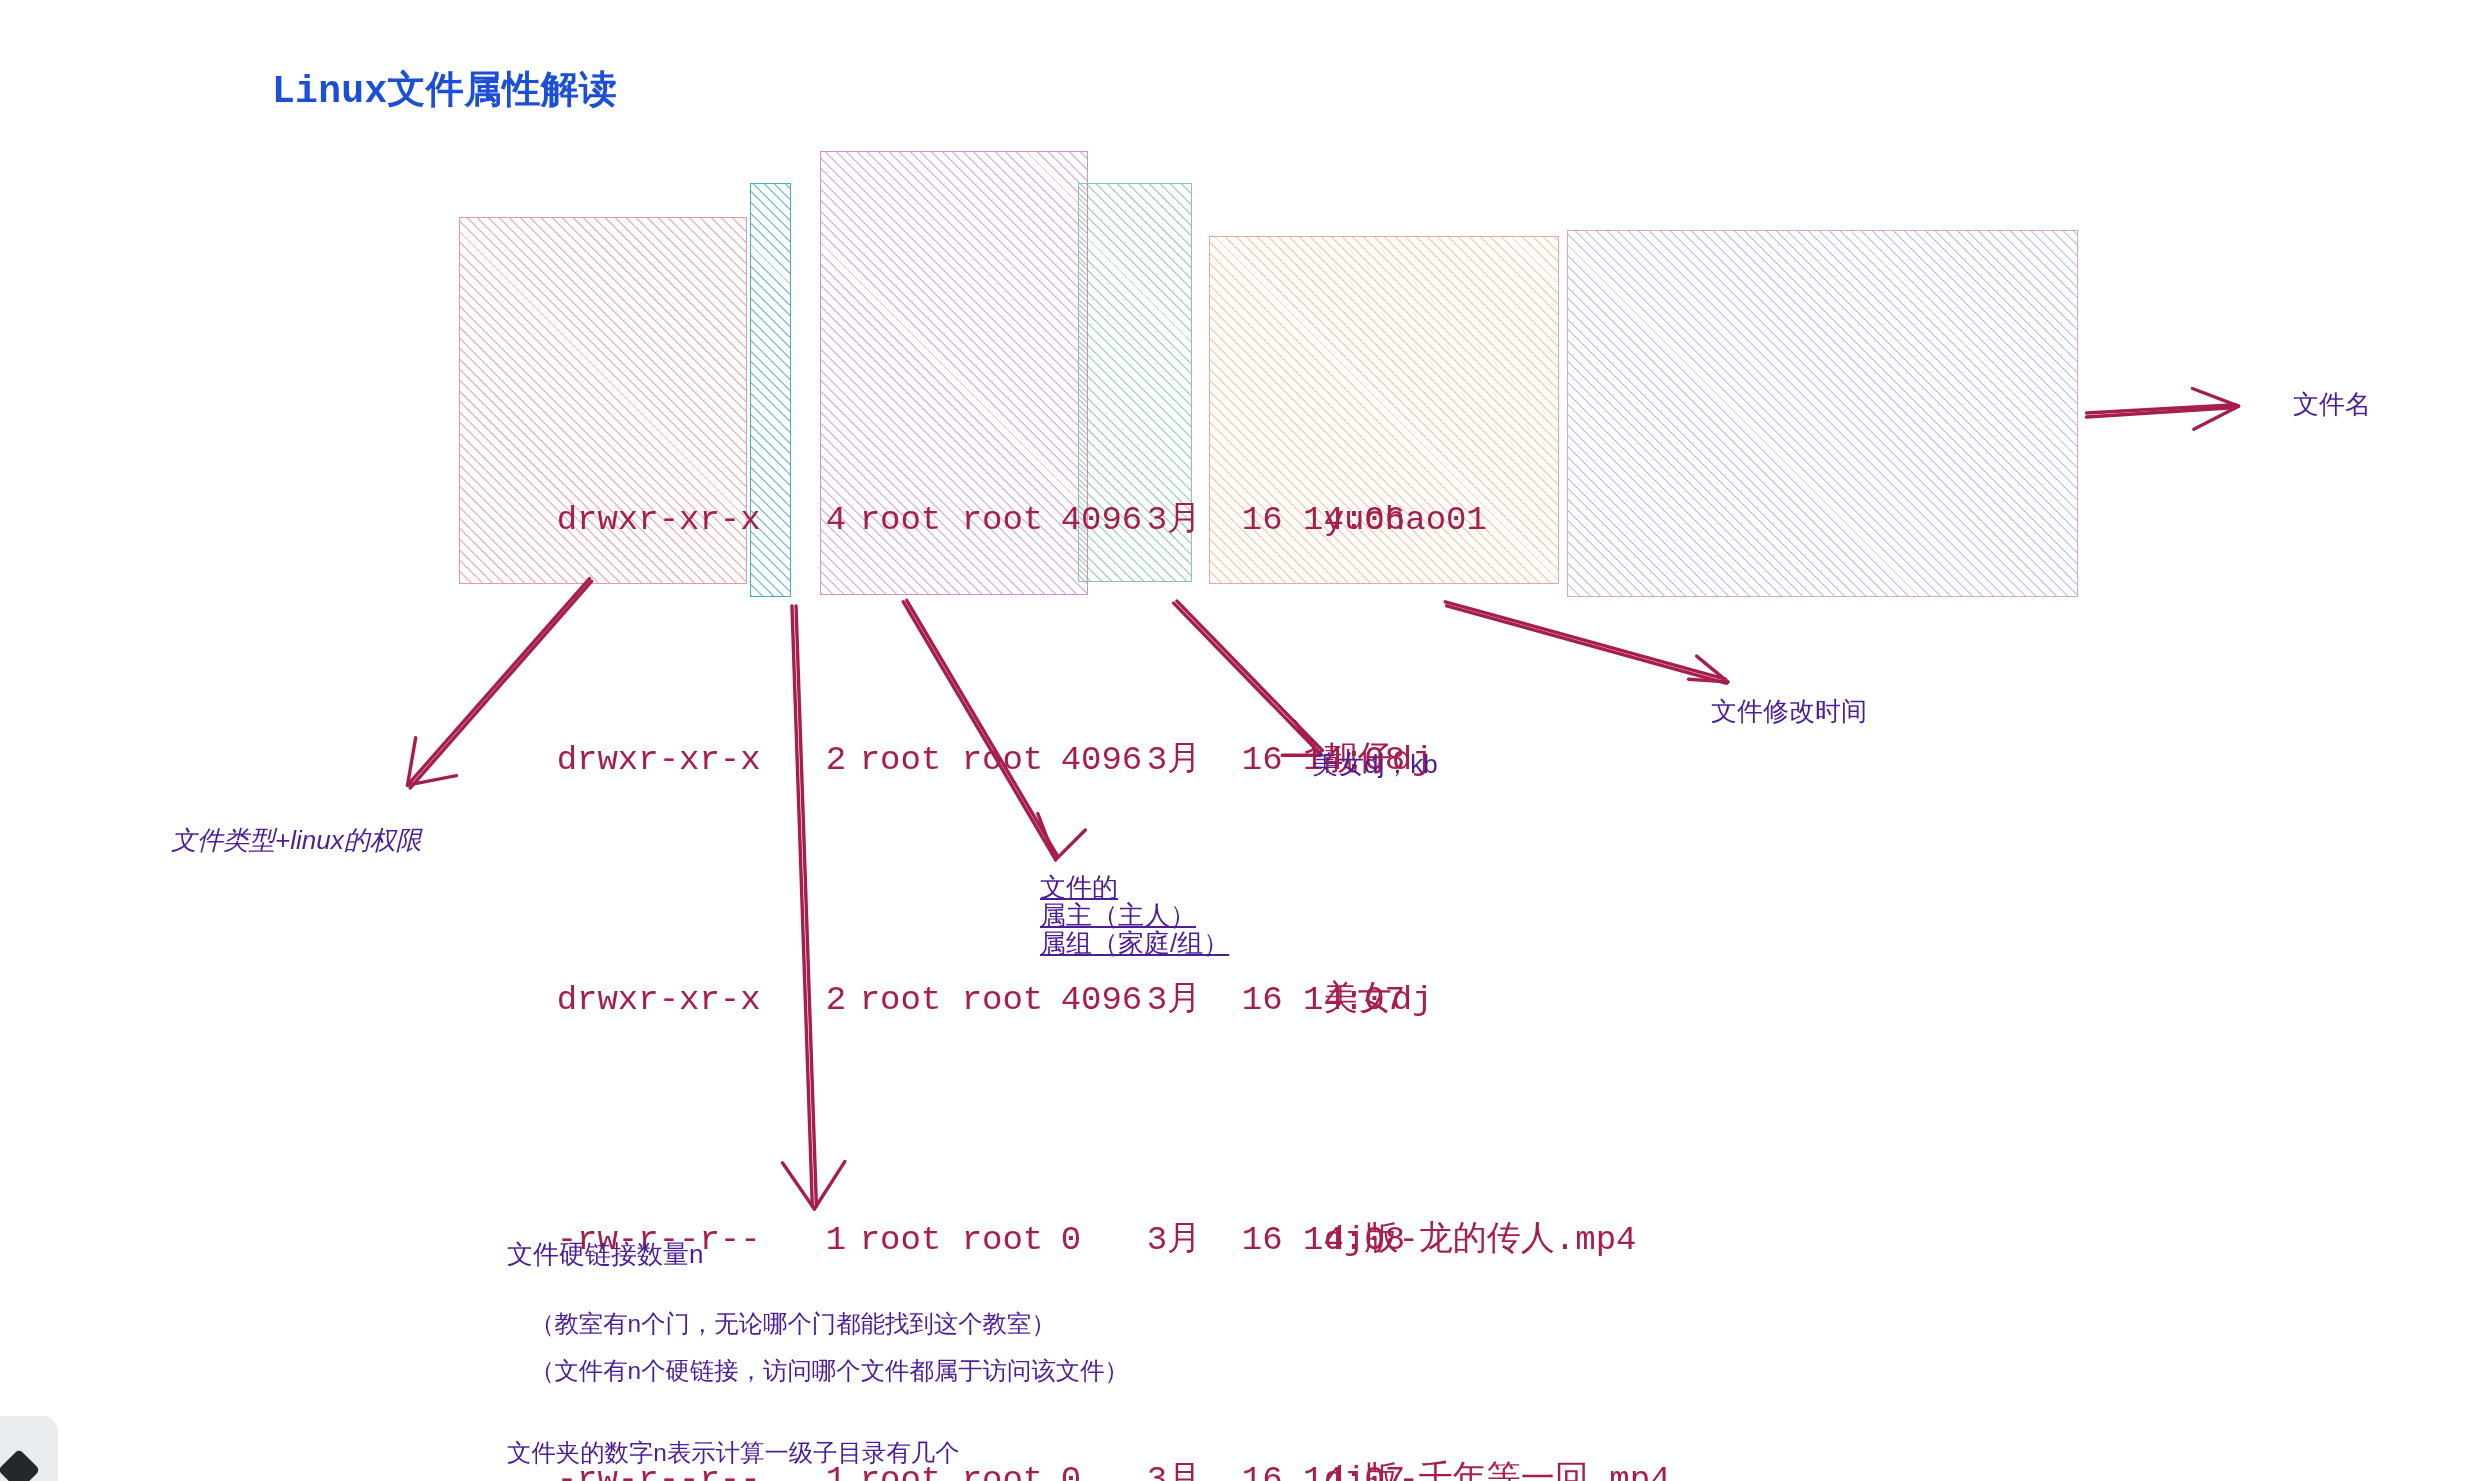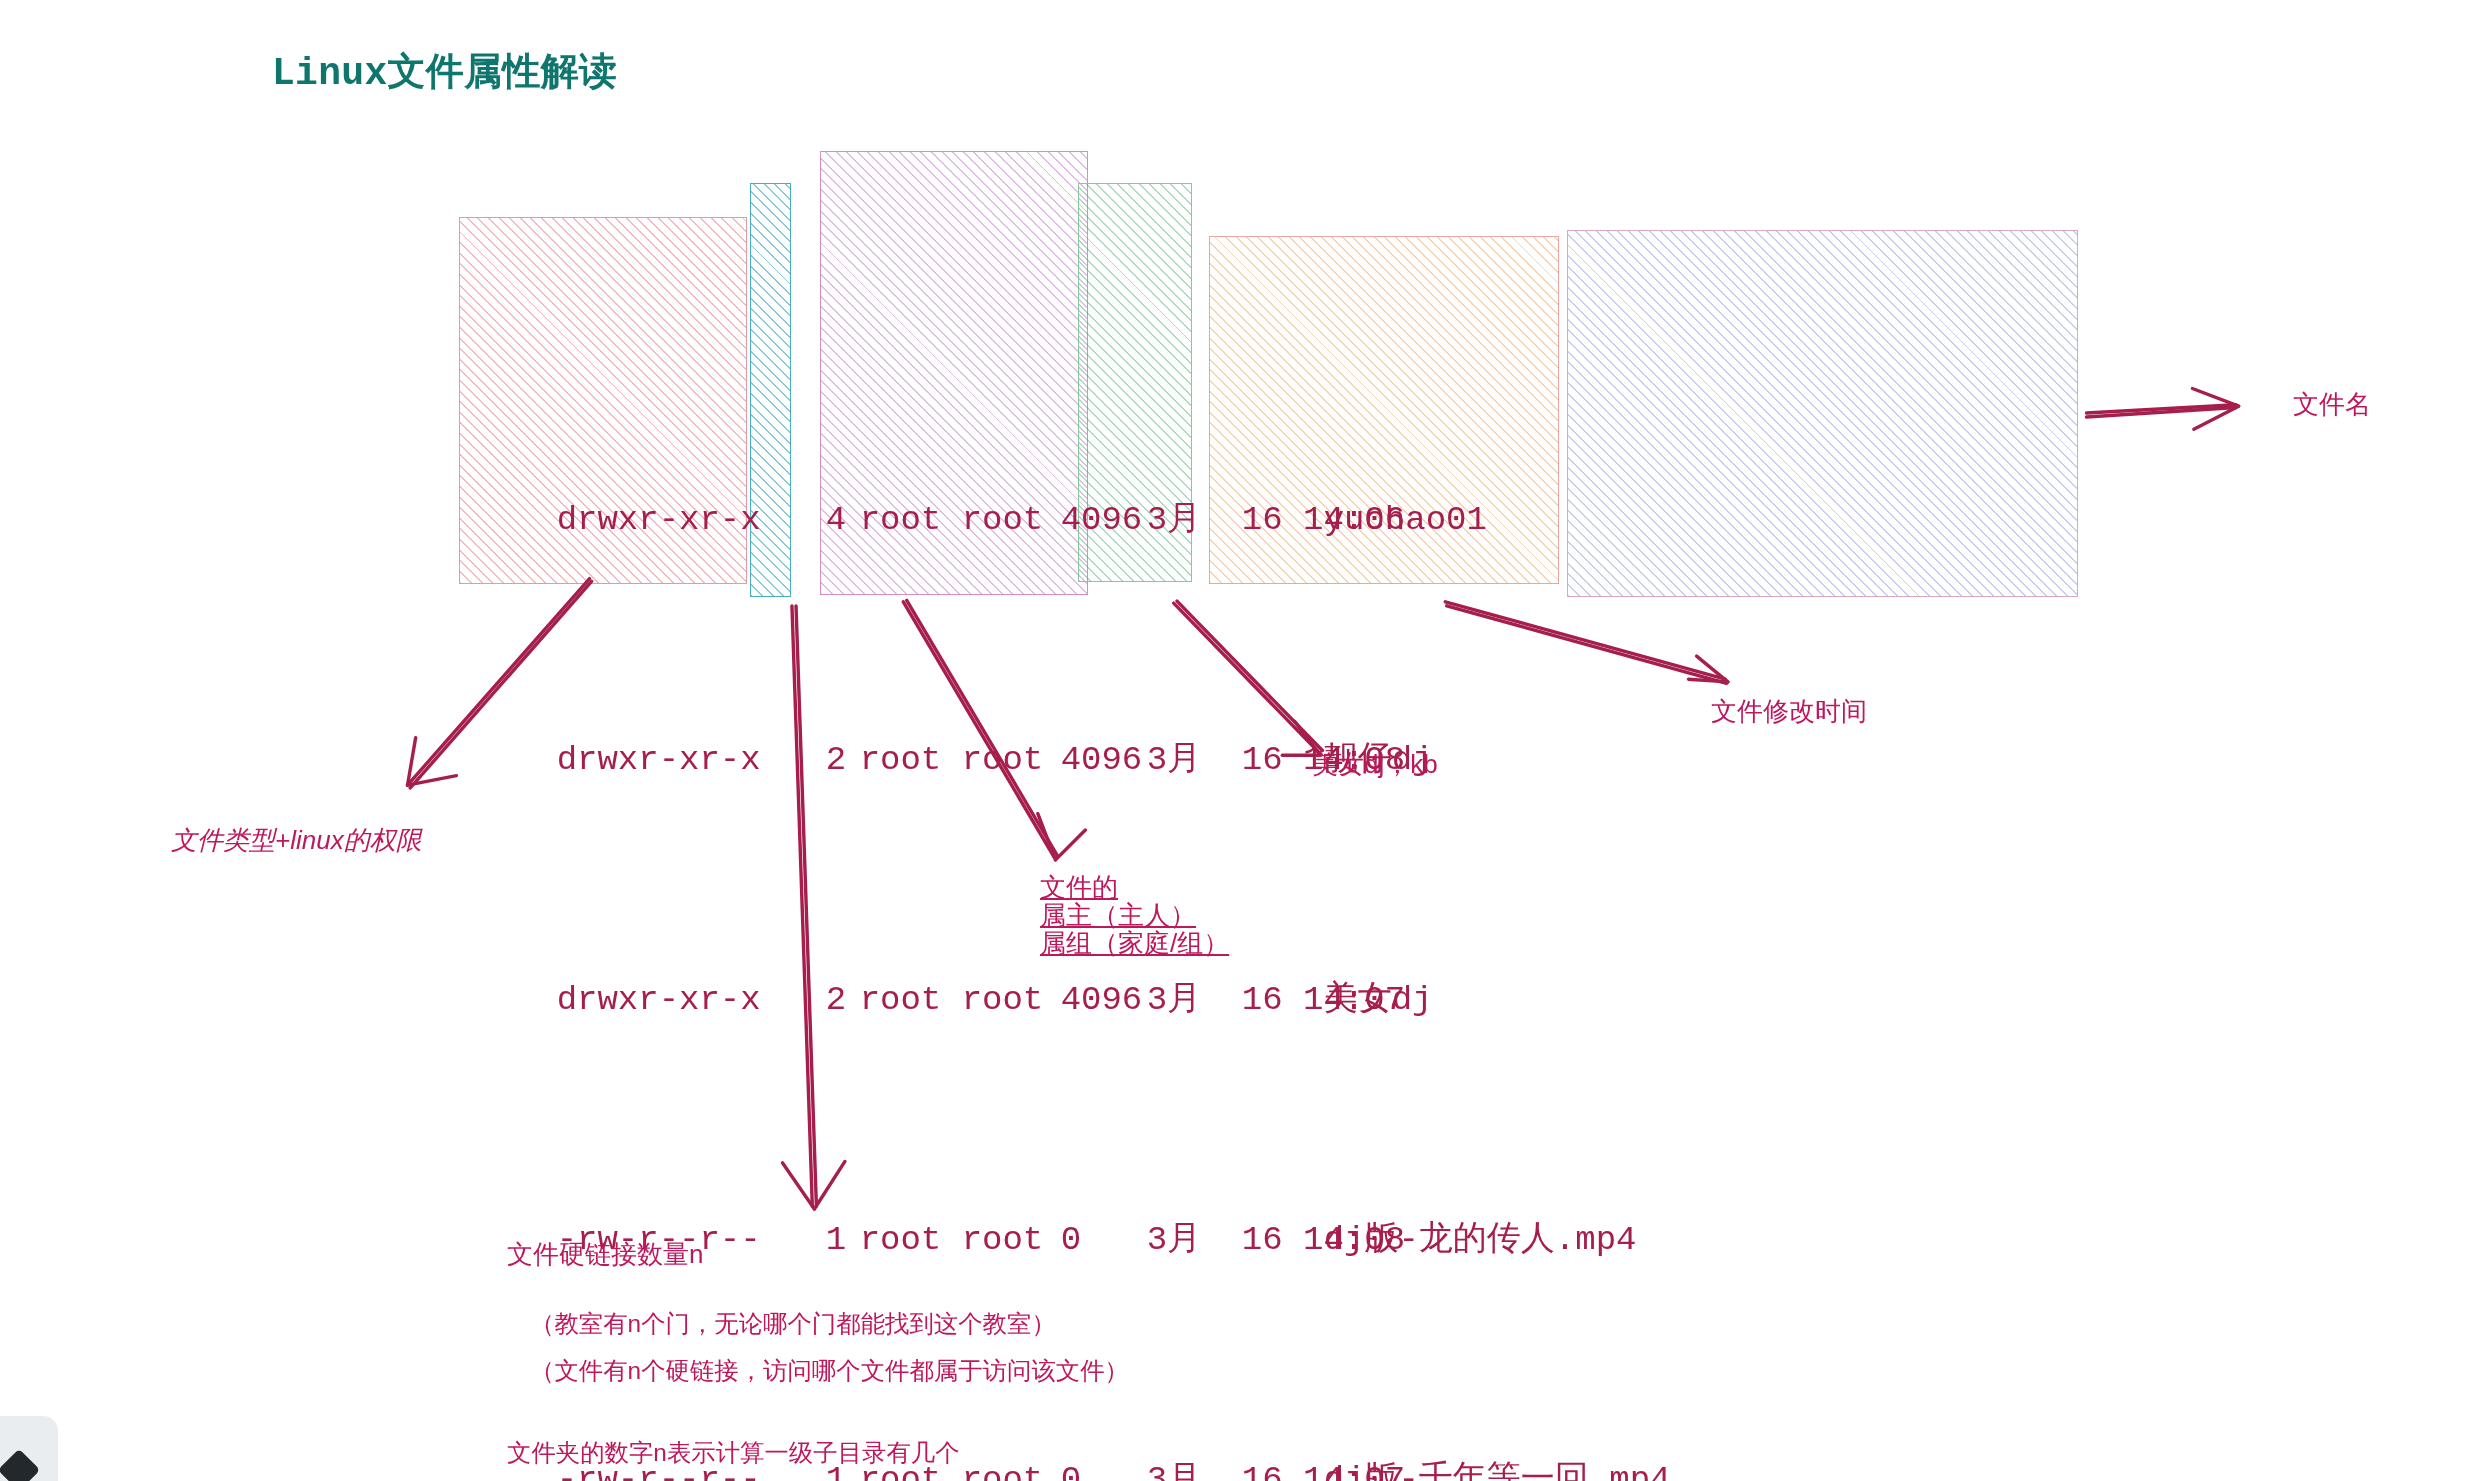--- a/index.html
+++ b/index.html
@@ -15,25 +15,25 @@
     font-family: "Liberation Sans", sans-serif;
     -webkit-font-smoothing: antialiased;
   }
 
   
   .abs { position: absolute; }
 
   
   #canvas-title {
     left: 272px;
-    top: 46px;
+    top: 64px;
     font-family: "Liberation Mono", "DejaVu Sans Mono", monospace;
     font-size: 38px;
     font-weight: 700;
-    color: #0f766e;
+    color: #1d4ed8;
     letter-spacing: 0.3px;
     white-space: nowrap;
   }
 
   
   .hl {
     position: absolute;
     box-sizing: border-box;
     border: 1.4px solid;
   }
@@ -109,21 +109,21 @@
   .c-perm  { width: 269px; }
   .c-link  { width: 34px;  }
   .c-owner { width: 164px; }
   .c-size  { width: 86px; margin-left: 37px; }
   .c-date  { width: 177px; }
   .c-name  { width: auto;  }
 
   
   .note {
     position: absolute;
-    color: #be185d;
+    color: #4c1d95;
     font-family: "Liberation Sans", "DejaVu Sans", sans-serif;
     font-size: 26px;
     line-height: 35px;
     white-space: pre;
   }
   .note-sm { font-size: 24.4px; line-height: 34px; margin-top: 19px; }
   .note-block { line-height: 28px; text-decoration: underline; }
 
   
   #arrow-layer {

